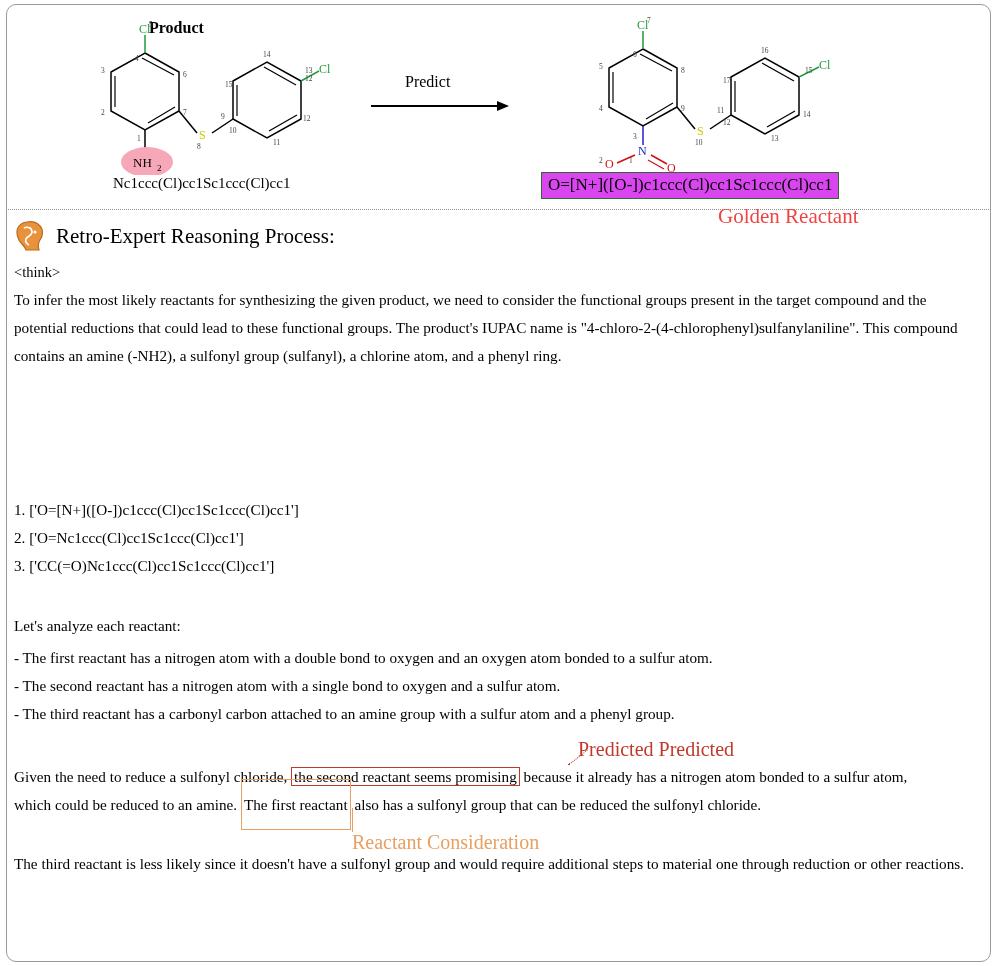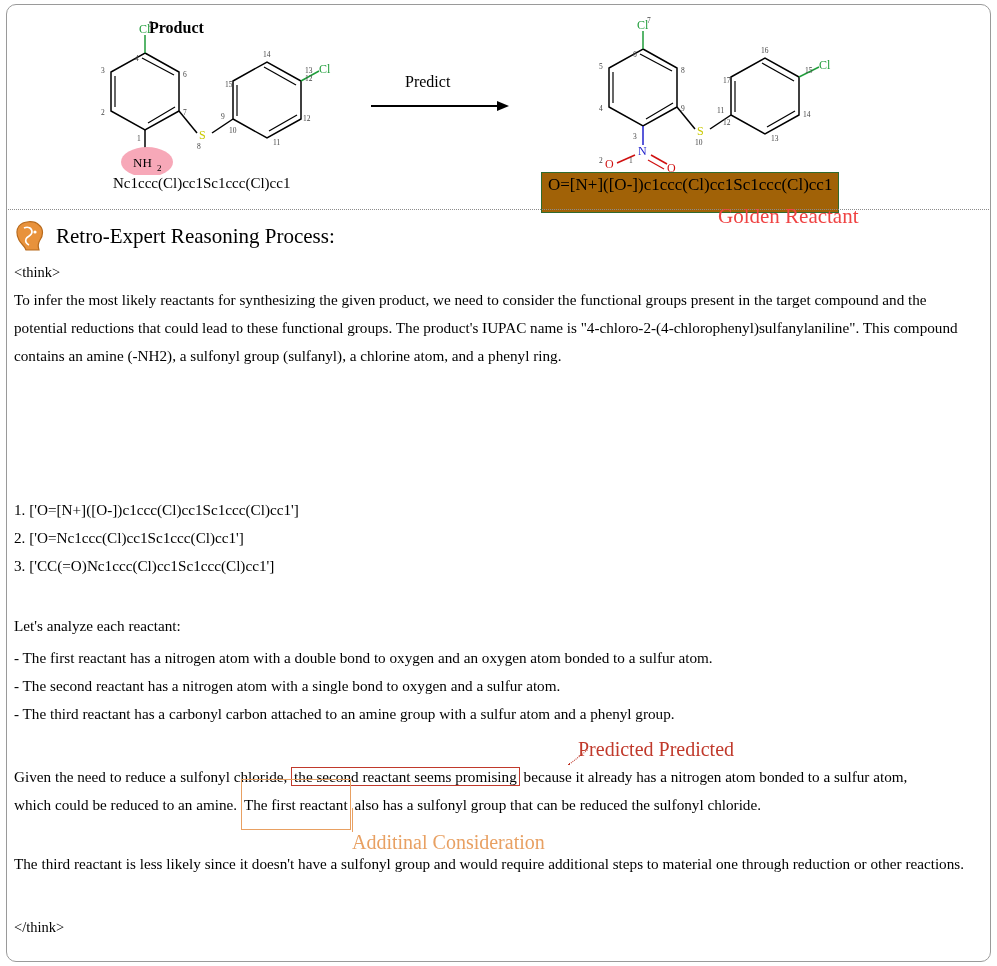--- a/index.html
+++ b/index.html
@@ -87,25 +87,25 @@
     left: 86px;
     top: 170px;
     font-size: 15px;
     white-space: nowrap;
     margin-left: 20px;
   }
   .smiles-right-box {
     position: absolute;
     left: 534px;
     top: 167px;
-    padding: 2px 6px 17px 6px;
+    padding: 2px 6px 3px 6px;
     border: 1.6px solid #2f6b2f;
     font-size: 17px;
     white-space: nowrap;
-    background: #a16207;
+    background: #d946ef;
   }
   .golden-label {
     position: absolute;
     left: 718px;
     top: 204px;
     color: #ef4444;
     font-size: 21px;
     white-space: nowrap;
   }
 
@@ -324,22 +324,19 @@
     <span>because it already has a nitrogen atom bonded to a sulfur atom,</span>
   </div>
   <div class="para-block" style="top:791px;">
     <span>which could be reduced to an amine.</span>
     <span class="hl-orange">The first reactant</span>
     <span>also has a sulfonyl group that can be reduced the sulfonyl chloride.</span>
   </div>
 
   <div class="para-block" style="top:850px;">The third reactant is less likely since it doesn't have a sulfonyl group and would require additional steps to material one through reduction or other reactions.</div>
 
-  <div class="para-block" style="top:913px;">
-    <span class="tag">&lt;/think&gt;</span>
-  </div>
 
   <div class="leader" style="left:566px; top:757px; width:24px; transform:rotate(-38deg);"></div>
   <div class="annot red" style="left:578px; top:738px;">Predicted Predicted</div>
 
   <div class="leader orange" style="left:352px; top:808px; width:1px; height:24px; border-top:none;"></div>
-  <div class="annot orange" style="left:352px; top:831px;">Additinal Consideration</div>
+  <div class="annot orange" style="left:352px; top:831px;">Reactant Consideration</div>
 </div>
 
 </body></html>

